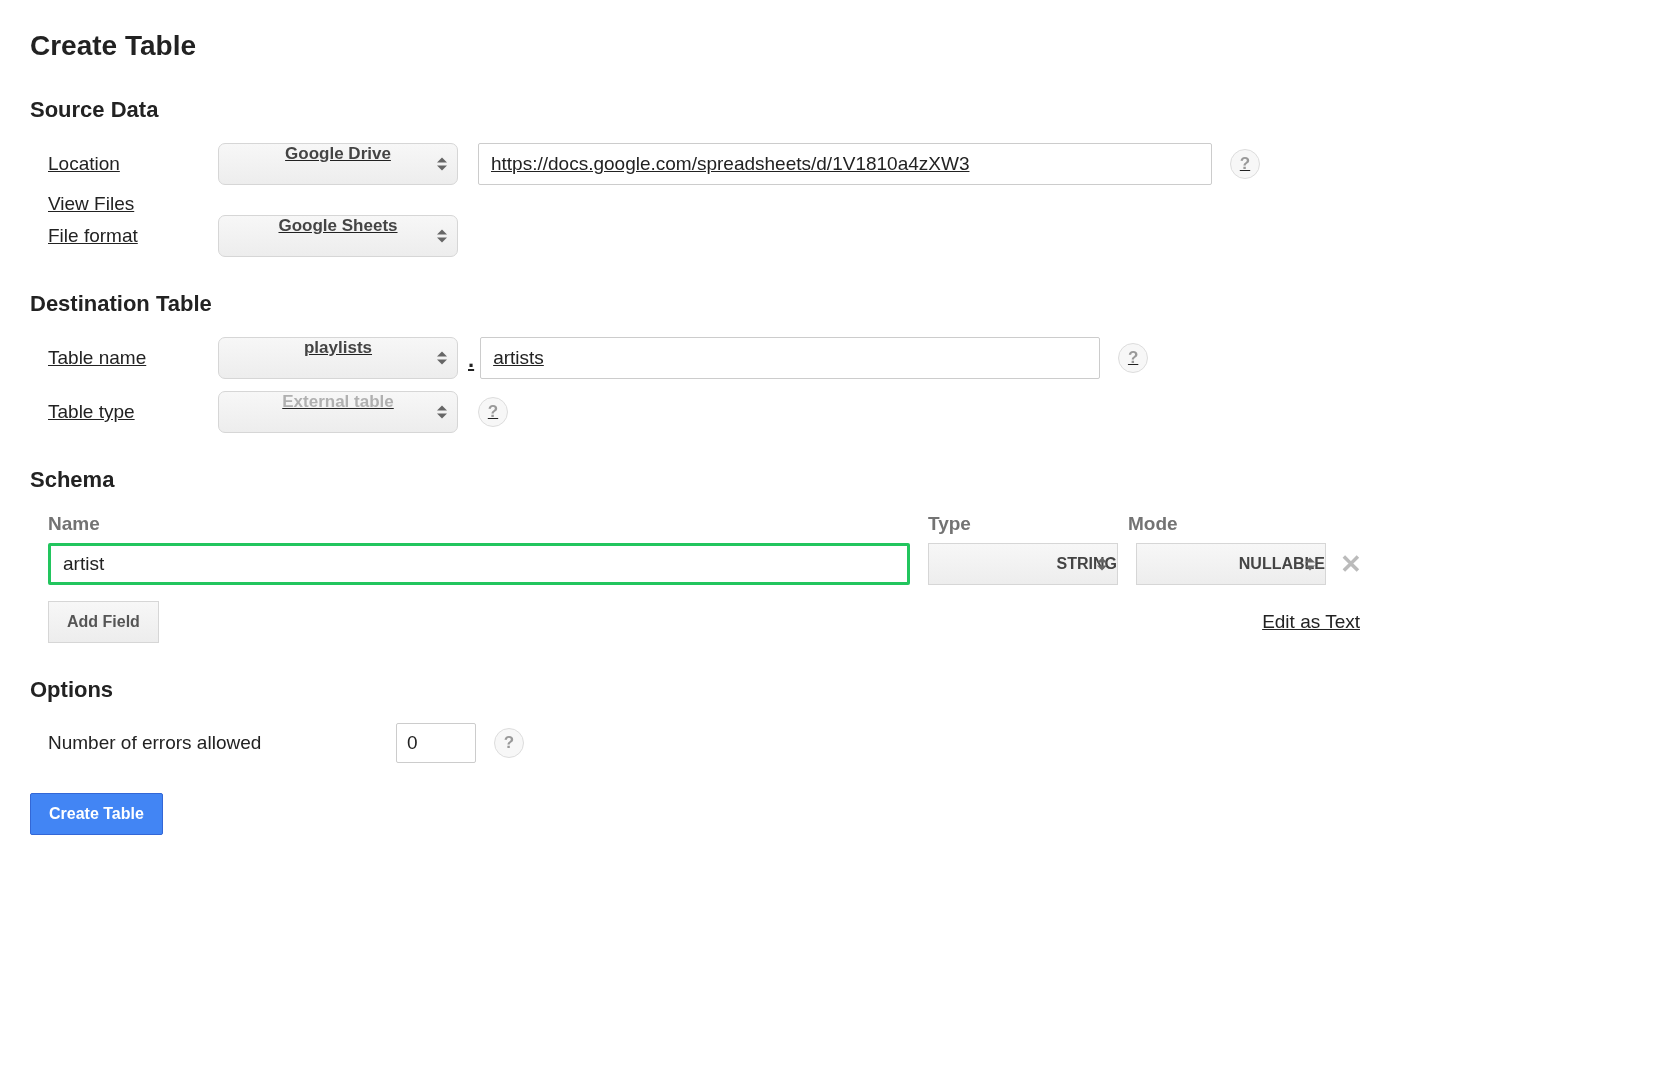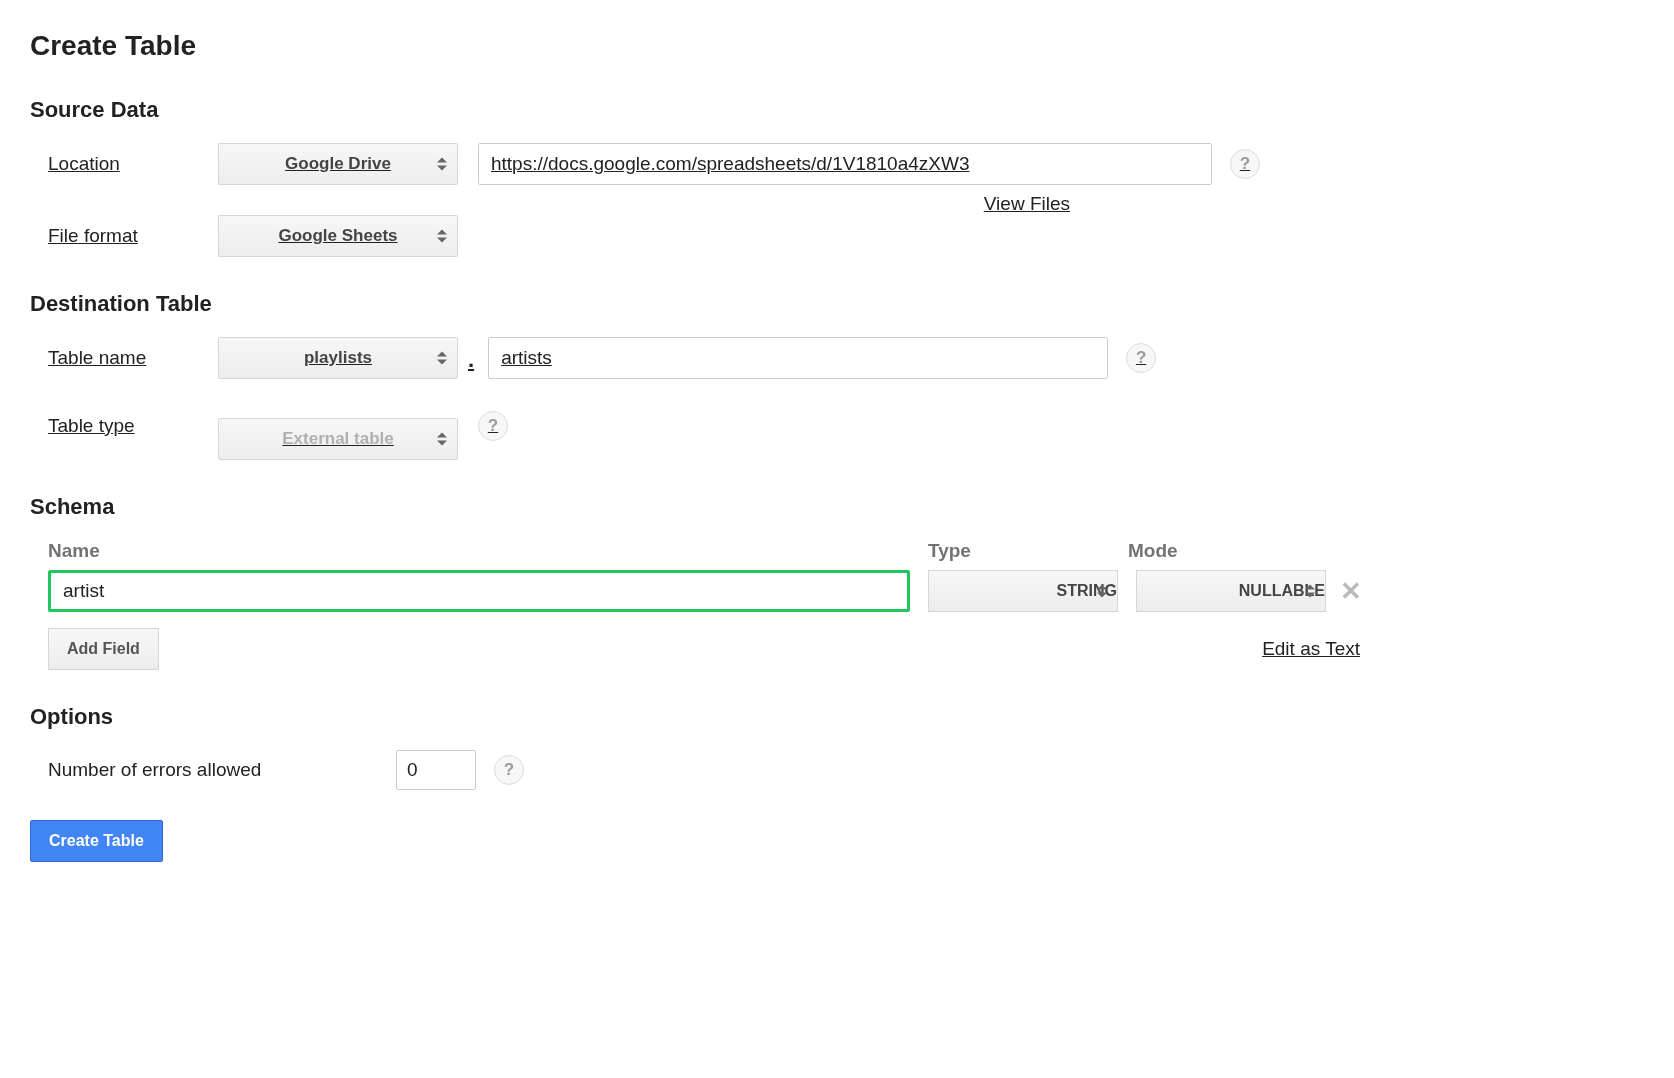--- a/index.html
+++ b/index.html
@@ -33,33 +33,32 @@
       width: 170px;
       font-size: 19px;
       color: #222;
     }
     .select-box {
       position: relative;
       width: 240px;
       height: 42px;
       background: linear-gradient(#f7f7f7, #ededed);
       border: 1px solid #d6d6d6;
-      border-radius: 2px;
-      display: flex;
-      align-items: center;
+      border-radius: 7px;
+      display: flex;
+      align-items: flex-start;
       justify-content: center;
       font-size: 17px;
       font-weight: bold;
       color: #444;
       cursor: pointer;
     }
     .select-box.disabled {
       color: #b0b0b0;
       cursor: default;
-      margin-top: 27px;
     }
     .select-arrows {
       position: absolute;
       right: 10px;
       top: 50%;
       transform: translateY(-50%);
       display: flex;
       flex-direction: column;
       gap: 1px;
       align-items: center;
@@ -83,21 +82,21 @@
       height: 42px;
       border: 1px solid #ccc;
       border-radius: 2px;
       padding: 0 12px;
       font-size: 19px;
       color: #222;
       background: #fff;
       outline: none;
     }
     .text-input.wide { width: 734px; margin-left: 20px; }
-    .text-input.wide2 { width: 620px; margin-left: 8px; }
+    .text-input.wide2 { width: 620px; }
     .help-circle {
       width: 30px; height: 30px;
       border: 1px solid #ddd;
       border-radius: 50%;
       background: #f7f7f7;
       color: #999;
       font-size: 17px;
       font-weight: bold;
       display: flex;
       align-items: center;
@@ -106,21 +105,21 @@
       cursor: pointer;
     }
     .link {
       color: #222;
       text-decoration: underline;
       font-size: 19px;
       cursor: pointer;
     }
     .view-files-row {
       display: flex;
-      justify-content: flex-end;
+      justify-content: flex-start;
       width: 1040px;
       padding-left: 18px;
       margin-top: -4px;
     }
     .dot-sep {
       margin: 0 6px 0 10px;
       font-size: 22px;
       font-weight: bold;
       align-self: flex-end;
       padding-bottom: 6px;

